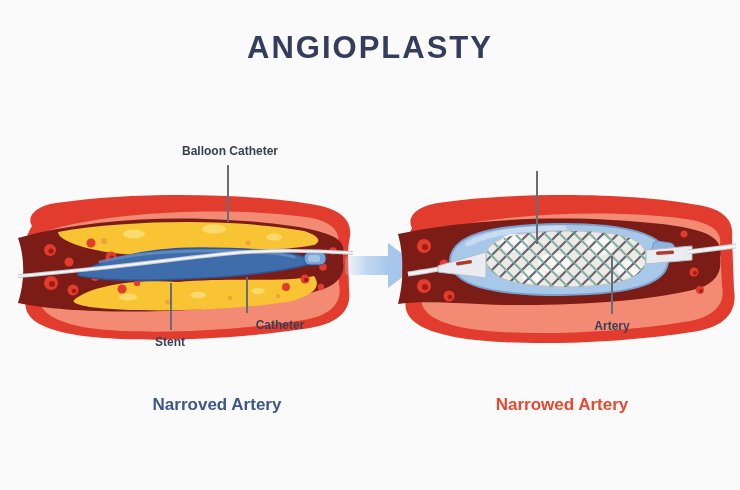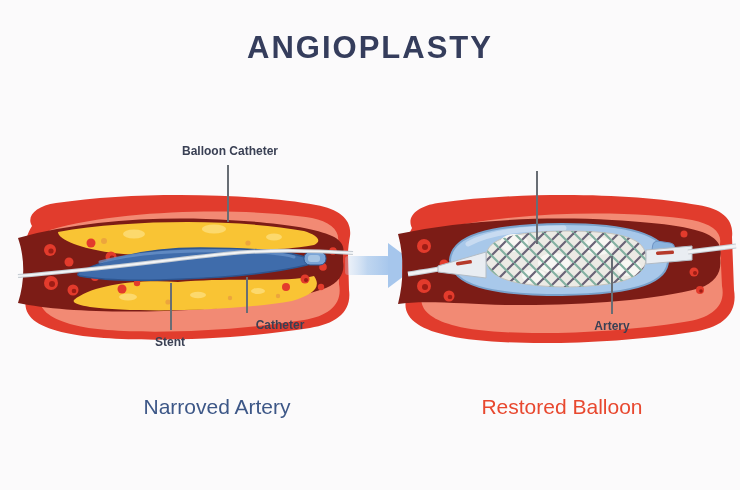--- a/index.html
+++ b/index.html
@@ -12,21 +12,21 @@
     font-size:31px;font-weight:bold;letter-spacing:2px;color:#353d5c;
   }
   .small-label{
     position:absolute;text-align:center;font-size:12px;font-weight:bold;
     color:#3a4054;line-height:21px;
   }
   .leader{
     position:absolute;width:2px;background:#686d74;
   }
   .caption{
-    position:absolute;text-align:center;font-size:21px;font-weight:normal;
+    position:absolute;text-align:center;font-size:17px;font-weight:bold;
   }
   .caption.left{color:#3d5787;}
   .caption.right{color:#e8482f;}
   svg{position:absolute;display:block;}
 </style>
 </head>
 <body>
 
 <div class="stage">
 
@@ -177,15 +177,15 @@
     <div>Stent</div>
   </div>
 
   <div class="small-label" style="left:190px;top:315px;width:180px;">Catheter</div>
 
 
   <div class="small-label" style="left:552px;top:316px;width:120px;">Artery</div>
 
   <div class="caption left" style="left:67px;top:395px;width:300px;">Narroved Artery</div>
 
-  <div class="caption right" style="left:412px;top:395px;width:300px;">Restored Balloon</div>
+  <div class="caption right" style="left:412px;top:395px;width:300px;">Narrowed Artery</div>
 
 </div>
 
 </body></html>

